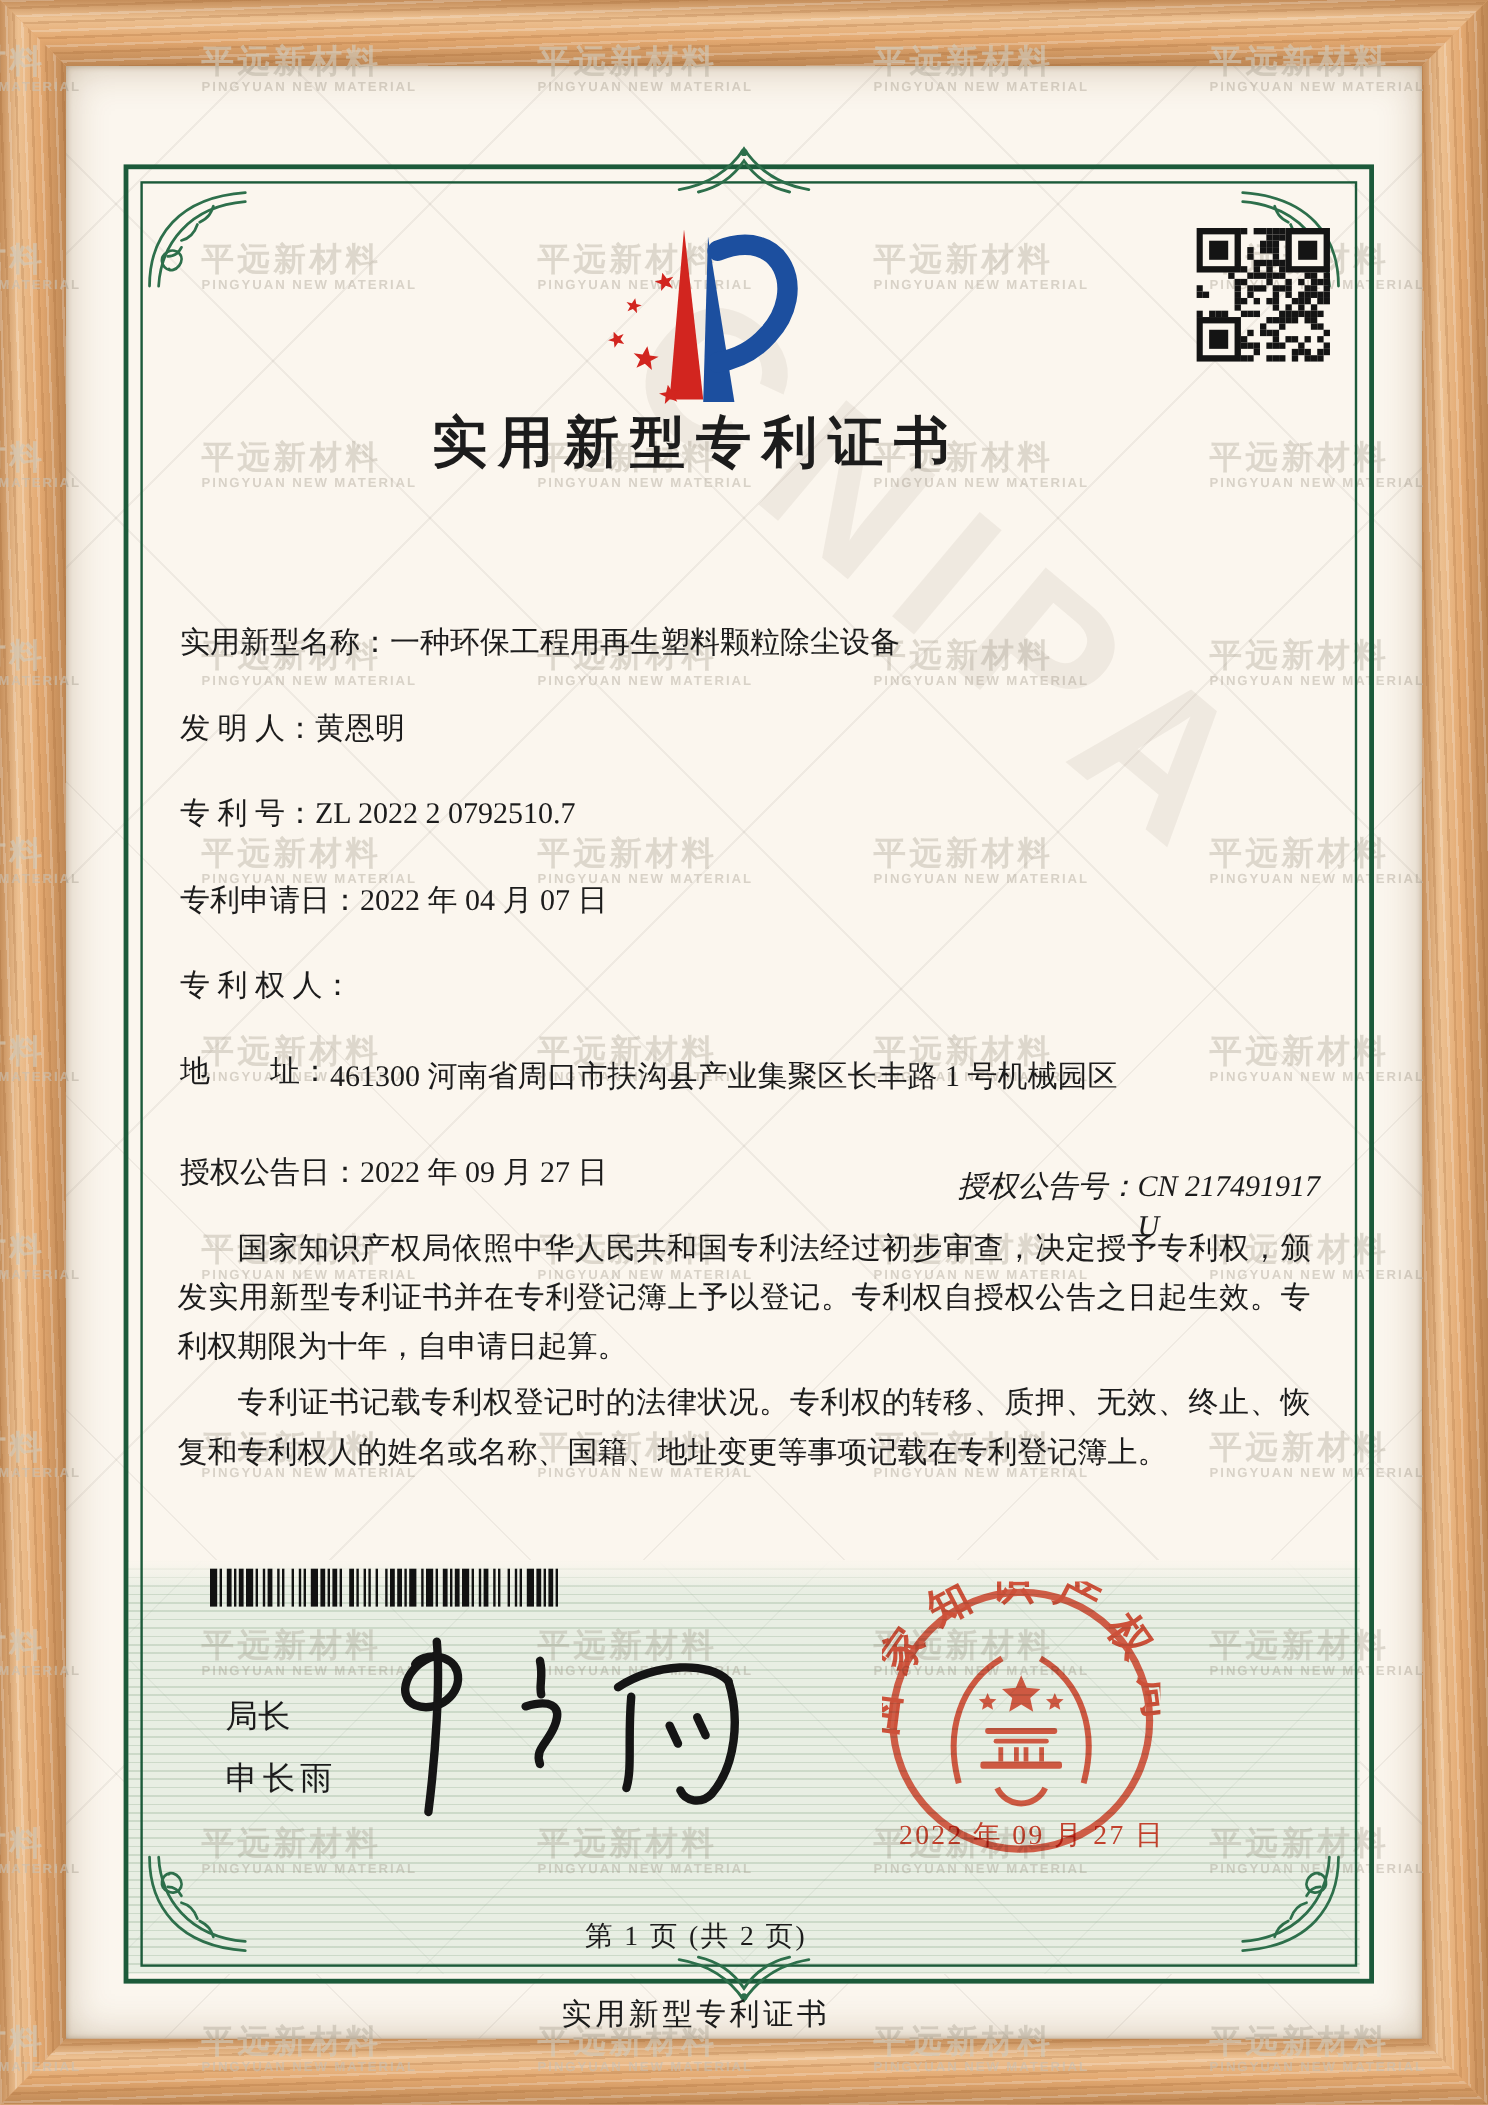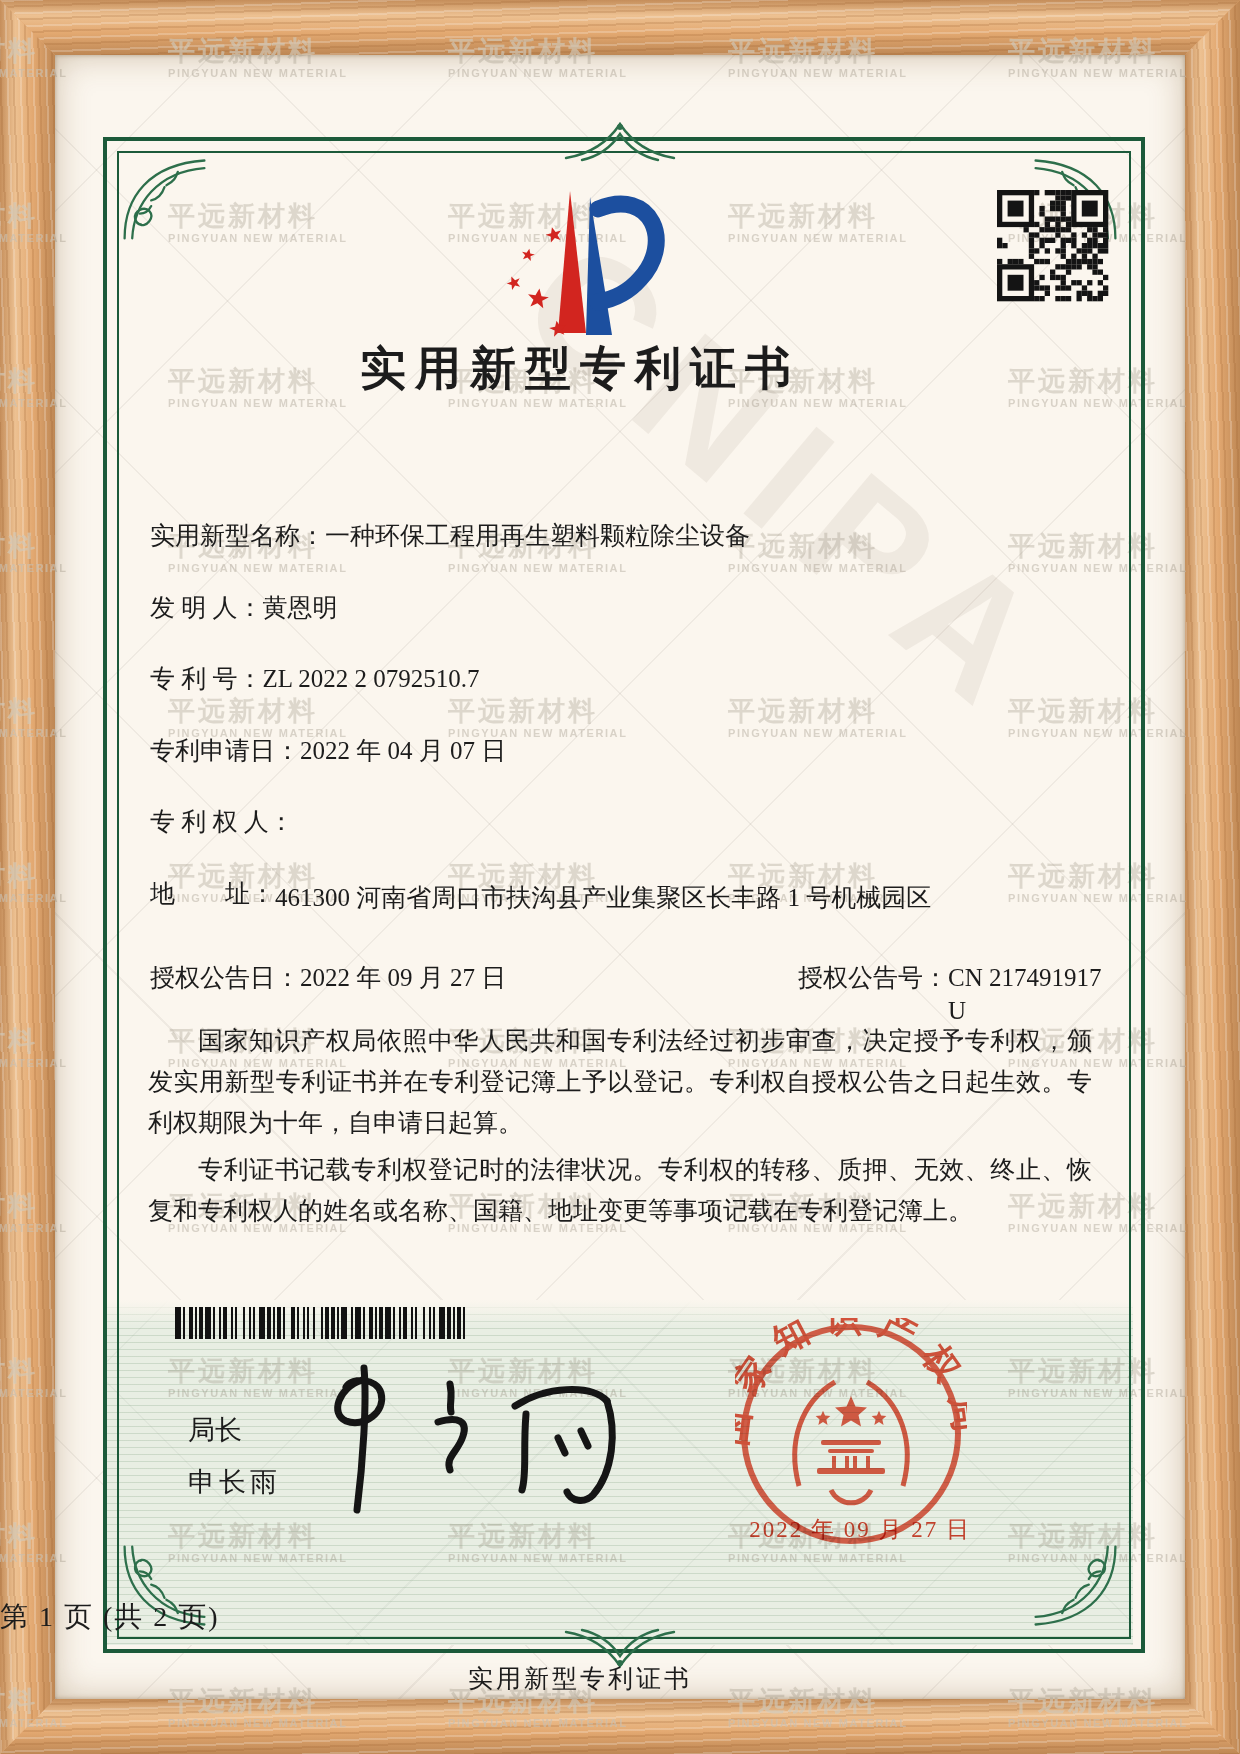--- a/index.html
+++ b/index.html
@@ -62,29 +62,29 @@
   
   .content{position:absolute;inset:0;z-index:6;color:#1c1c1c;}
   .cert-no{position:absolute;left:135px;top:192px;font-size:24px;letter-spacing:3px;}
   .logo{position:absolute;left:488px;top:183px;}
   .qr{position:absolute;left:997px;top:186px;width:112px;height:116px;}
   .title{position:absolute;left:0;top:338px;width:1160px;text-align:center;
     font-size:46px;font-weight:600;letter-spacing:9px;}
   .row{position:absolute;left:150px;display:flex;font-size:25px;line-height:1.3;}
   .flabel{white-space:pre;}
   .row-addr .fvalue{width:790px;line-height:40px;}
-  .grant2{position:absolute;left:648px;top:0;display:flex;}
+  .grant2{position:absolute;left:648px;top:12px;display:flex;font-style:italic;}
   .paras{position:absolute;left:148px;top:1020px;width:944px;font-size:25px;line-height:41px;
     text-align:justify;}
   .paras p{margin:0 0 6px 0;text-indent:2em;}
   .barcode{position:absolute;left:175px;top:1307px;width:298px;height:32px;}
   .sig-title{position:absolute;left:188px;top:1412px;font-family:Liberation Sans, sans-serif;font-size:27px;}
   .sig-name{position:absolute;left:188px;top:1464px;font-family:Liberation Sans, sans-serif;font-size:27px;letter-spacing:4px;}
   .signature{position:absolute;left:300px;top:1360px;}
-  .page-num{position:absolute;left:0;top:1598px;width:1160px;text-align:left;font-size:28px;letter-spacing:2px;}
+  .page-num{position:absolute;left:0;top:1598px;width:1160px;text-align:center;font-size:23px;letter-spacing:2px;}
   .footer-note{position:absolute;left:0;top:1662px;width:1160px;text-align:center;font-size:25px;letter-spacing:3px;}
   
   .seal{position:absolute;left:735px;top:1318px;width:232px;height:232px;z-index:7;mix-blend-mode:multiply;}
   .seal-date{position:absolute;left:730px;top:1514px;width:260px;text-align:center;z-index:8;
     color:#d64531;font-size:23px;letter-spacing:2px;font-weight:500;mix-blend-mode:multiply;}
 </style>
 </head>
 <body>
 
 <div class="wood wood-h wood-top"></div>

